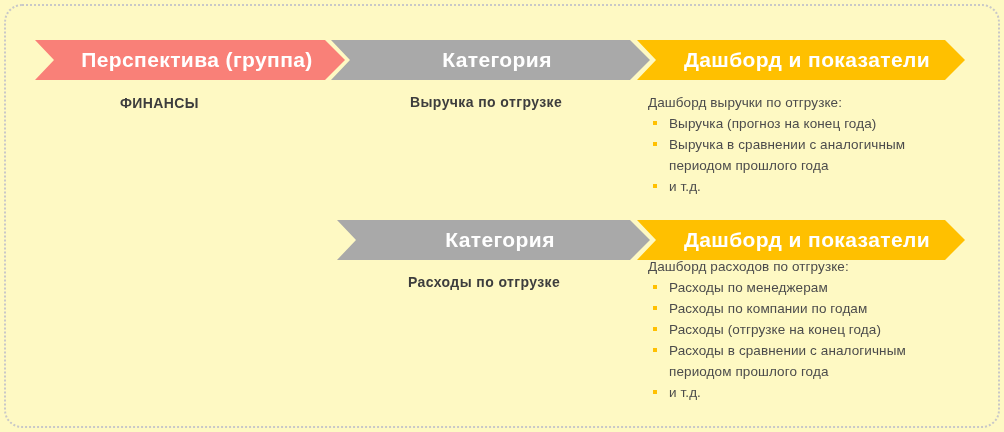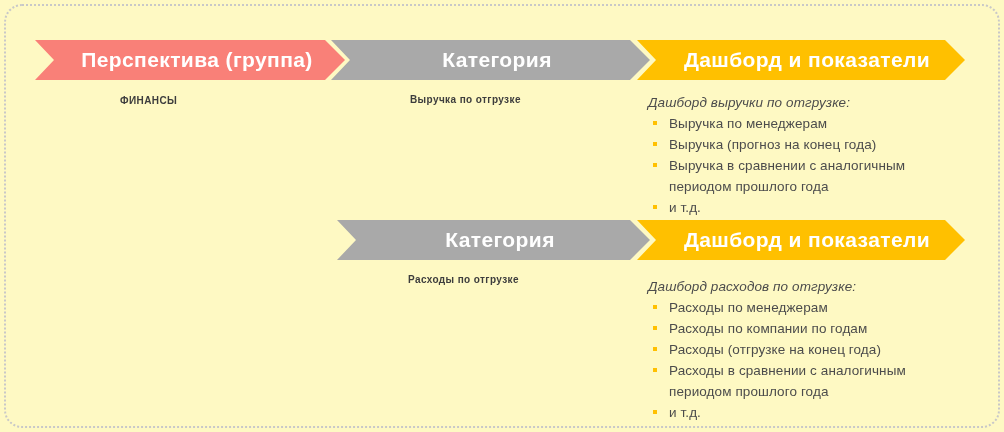--- a/index.html
+++ b/index.html
@@ -32,37 +32,36 @@
   .arrow-row.row1 { top: 40px; }
   .arrow-row.row2 { top: 220px; }
   .arrow-label {
     font-size: 21px;
     font-weight: 600;
     letter-spacing: 0.4px;
     fill: #ffffff;
   }
   .bold-label {
     position: absolute;
-    font-size: 10px;
+    font-size: 14px;
     font-weight: bold;
     color: #3d3d3d;
     letter-spacing: 0.4px;
     white-space: nowrap;
   }
   .dash-block {
     position: absolute;
     width: 308px;
     font-size: 13.5px;
     line-height: 21px;
     color: #4c4c4c;
     letter-spacing: 0.1px;
   }
   .dash-title {
     margin: 0;
-    font-style: italic;
   }
   .dash-list {
     margin: 0;
     padding: 0;
     list-style: none;
   }
   .dash-list li {
     position: relative;
     padding-left: 21px;
   }
@@ -92,37 +91,36 @@
     <text class="arrow-label" x="807" y="27" text-anchor="middle">Дашборд и показатели</text>
   </svg>
 
   <div class="bold-label" style="left:120px; top:95px">ФИНАНСЫ</div>
 
   <div class="bold-label" style="left:410px; top:94px">Выручка по отгрузке</div>
 
   <div class="dash-block" style="left:648px; top:92px">
     <div class="dash-title">Дашборд выручки по отгрузке:</div>
     <ul class="dash-list">
-      <li>Выручка по менеджерам</li>
       <li>Выручка (прогноз на конец года)</li>
       <li>Выручка в сравнении с аналогичным периодом прошлого года</li>
       <li>и т.д.</li>
     </ul>
   </div>
 
   <svg class="arrow-row row2" viewBox="0 0 1004 40">
     <polygon points="337,0 630,0 650,20 630,40 337,40 356,20" fill="#a9a9a9"></polygon>
     <polygon points="637,0 945,0 965,20 945,40 637,40 656,20" fill="#ffc000"></polygon>
     <text class="arrow-label" x="500" y="27" text-anchor="middle">Категория</text>
     <text class="arrow-label" x="807" y="27" text-anchor="middle">Дашборд и показатели</text>
   </svg>
 
   <div class="bold-label" style="left:408px; top:274px">Расходы по отгрузке</div>
 
-  <div class="dash-block" style="left:648px; top:276px">
+  <div class="dash-block" style="left:648px; top:256px">
     <div class="dash-title">Дашборд расходов по отгрузке:</div>
     <ul class="dash-list">
       <li>Расходы по менеджерам</li>
       <li>Расходы по компании по годам</li>
       <li>Расходы (отгрузке на конец года)</li>
       <li>Расходы в сравнении с аналогичным периодом прошлого года</li>
       <li>и т.д.</li>
     </ul>
   </div>
 

